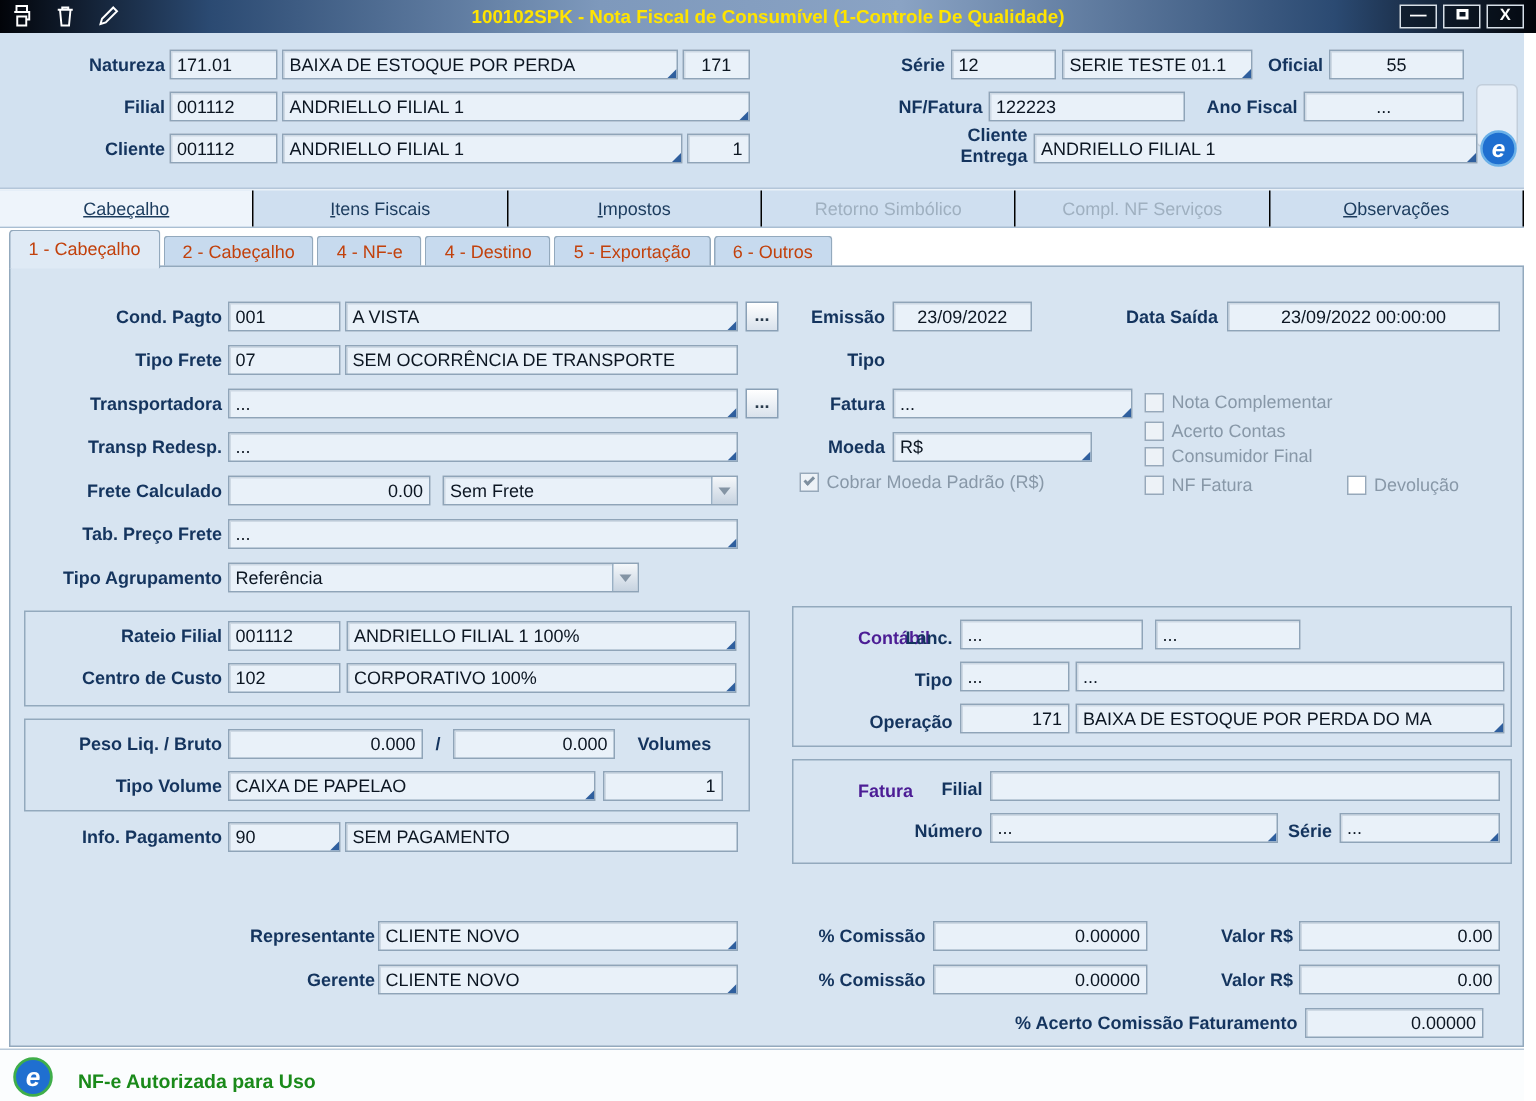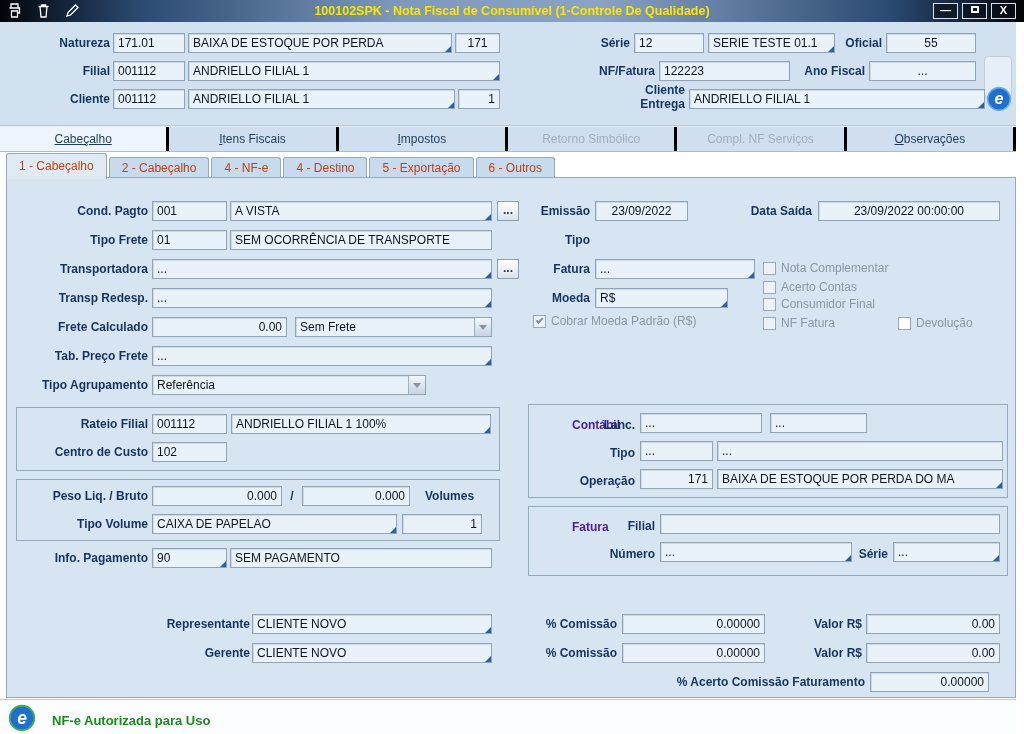--- a/index.html
+++ b/index.html
@@ -42,21 +42,21 @@
   .cl { color:#8898a8; white-space:nowrap; }
 
   
   .hdr { position:absolute; left:0; top:22px; width:1016px; height:104px; background:#d2e1f0; border-bottom:1px solid #b4c6d9; }
   .ghost { position:absolute; border:1px solid #c2cedb; background:rgba(241,245,250,.65); border-radius:4px; }
   .nfe { position:absolute; }
 
   
   .tabs1 { position:absolute; left:0; top:126px; width:1016px; height:26px; display:flex;
     background:#cfdff0; border-top:1px solid #eaf1f8; border-bottom:1px solid #a9bed2; }
-  .tab1 { flex:1; text-align:center; line-height:24px; color:#1c3c5e; border-right:3px solid #000000; overflow:hidden; white-space:nowrap; }
+  .tab1 { flex:1; text-align:center; line-height:24px; color:#1c3c5e; border-right:1px solid #000000; overflow:hidden; white-space:nowrap; }
   .tab1:not(.active):not(.dis)::first-letter { text-decoration:underline; }
   .tab1.active { background:#eef4fb; text-decoration:underline; }
   .tab1.dis { color:#9fb0c0; }
   .tabs2 { position:absolute; left:6px; top:152px; width:1010px; height:26px; display:flex; align-items:flex-end; gap:2px; }
   .tab2 { padding:0 12px; height:21px; line-height:20px; background:#c7daee; border:1px solid #93a9bd; border-bottom:none;
     border-radius:3px 3px 0 0; color:#c2410c; white-space:nowrap; }
   .tab2.active { background:#dfeaf5; height:26px; line-height:24px; position:relative; bottom:-1px; z-index:2; }
 
   
   .content { position:absolute; left:6px; top:177px; width:1010px; height:521px; background:#d7e4f1; border:1px solid #93a9bd; }
@@ -144,21 +144,21 @@
   </div>
 
   <div class="content">
 
     <div class="l" style="left:13px;top:23px;width:128px;">Cond. Pagto</div>
     <div class="f" style="left:145px;top:23px;width:75px;">001</div>
     <div class="f lk" style="left:223px;top:23px;width:262px;">A VISTA</div>
     <div class="btn3" style="left:490px;top:23px;">...</div>
 
     <div class="l" style="left:13px;top:52px;width:128px;">Tipo Frete</div>
-    <div class="f" style="left:145px;top:52px;width:75px;">01</div>
+    <div class="f" style="left:145px;top:52px;width:75px;">07</div>
     <div class="f" style="left:223px;top:52px;width:262px;">SEM OCORRÊNCIA DE TRANSPORTE</div>
 
     <div class="l" style="left:13px;top:81px;width:128px;">Transportadora</div>
     <div class="f lk" style="left:145px;top:81px;width:340px;">...</div>
     <div class="btn3" style="left:490px;top:81px;">...</div>
 
     <div class="l" style="left:13px;top:110px;width:128px;">Transp Redesp.</div>
     <div class="f lk" style="left:145px;top:110px;width:340px;">...</div>
 
     <div class="l" style="left:13px;top:139px;width:128px;">Frete Calculado</div>
@@ -180,20 +180,21 @@
           <span class="arr"></span>
         </span>
     </div>
 
     <div class="gb" style="left:9px;top:229px;width:484px;height:64px;"></div>
     <div class="l" style="left:13px;top:236px;width:128px;">Rateio Filial</div>
     <div class="f" style="left:145px;top:236px;width:75px;">001112</div>
     <div class="f lk" style="left:224px;top:236px;width:260px;">ANDRIELLO FILIAL 1 100%</div>
     <div class="l" style="left:13px;top:264px;width:128px;">Centro de Custo</div>
     <div class="f" style="left:145px;top:264px;width:75px;">102</div>
+    <div class="f lk" style="left:224px;top:264px;width:260px;">CORPORATIVO 100%</div>
 
     <div class="gb" style="left:9px;top:301px;width:484px;height:62px;"></div>
     <div class="l" style="left:13px;top:308px;width:128px;">Peso Liq. / Bruto</div>
     <div class="f r" style="left:145px;top:308px;width:130px;">0.000</div>
     <div class="l" style="left:280px;top:308px;width:10px;text-align:center;">/</div>
     <div class="f r" style="left:295px;top:308px;width:108px;">0.000</div>
     <div class="l" style="left:418px;top:308px;width:70px;text-align:left;">Volumes</div>
     <div class="l" style="left:13px;top:336px;width:128px;">Tipo Volume</div>
     <div class="f lk" style="left:145px;top:336px;width:245px;">CAIXA DE PAPELAO</div>
     <div class="f r" style="left:395px;top:336px;width:80px;">1</div>

